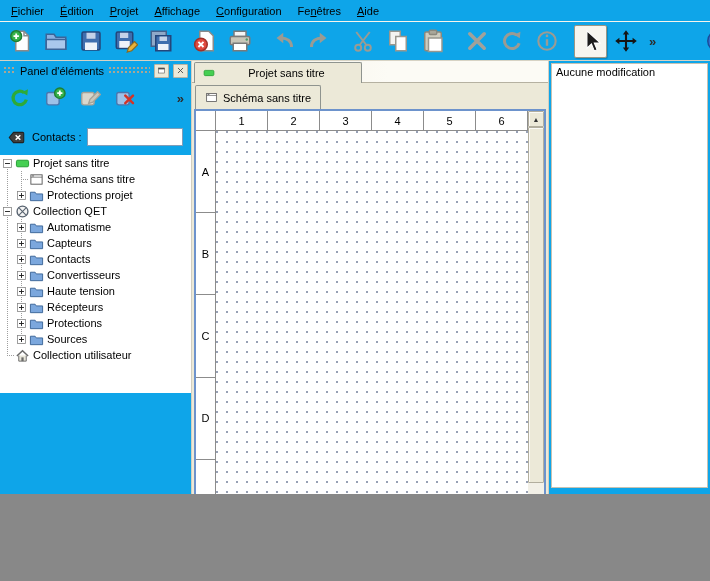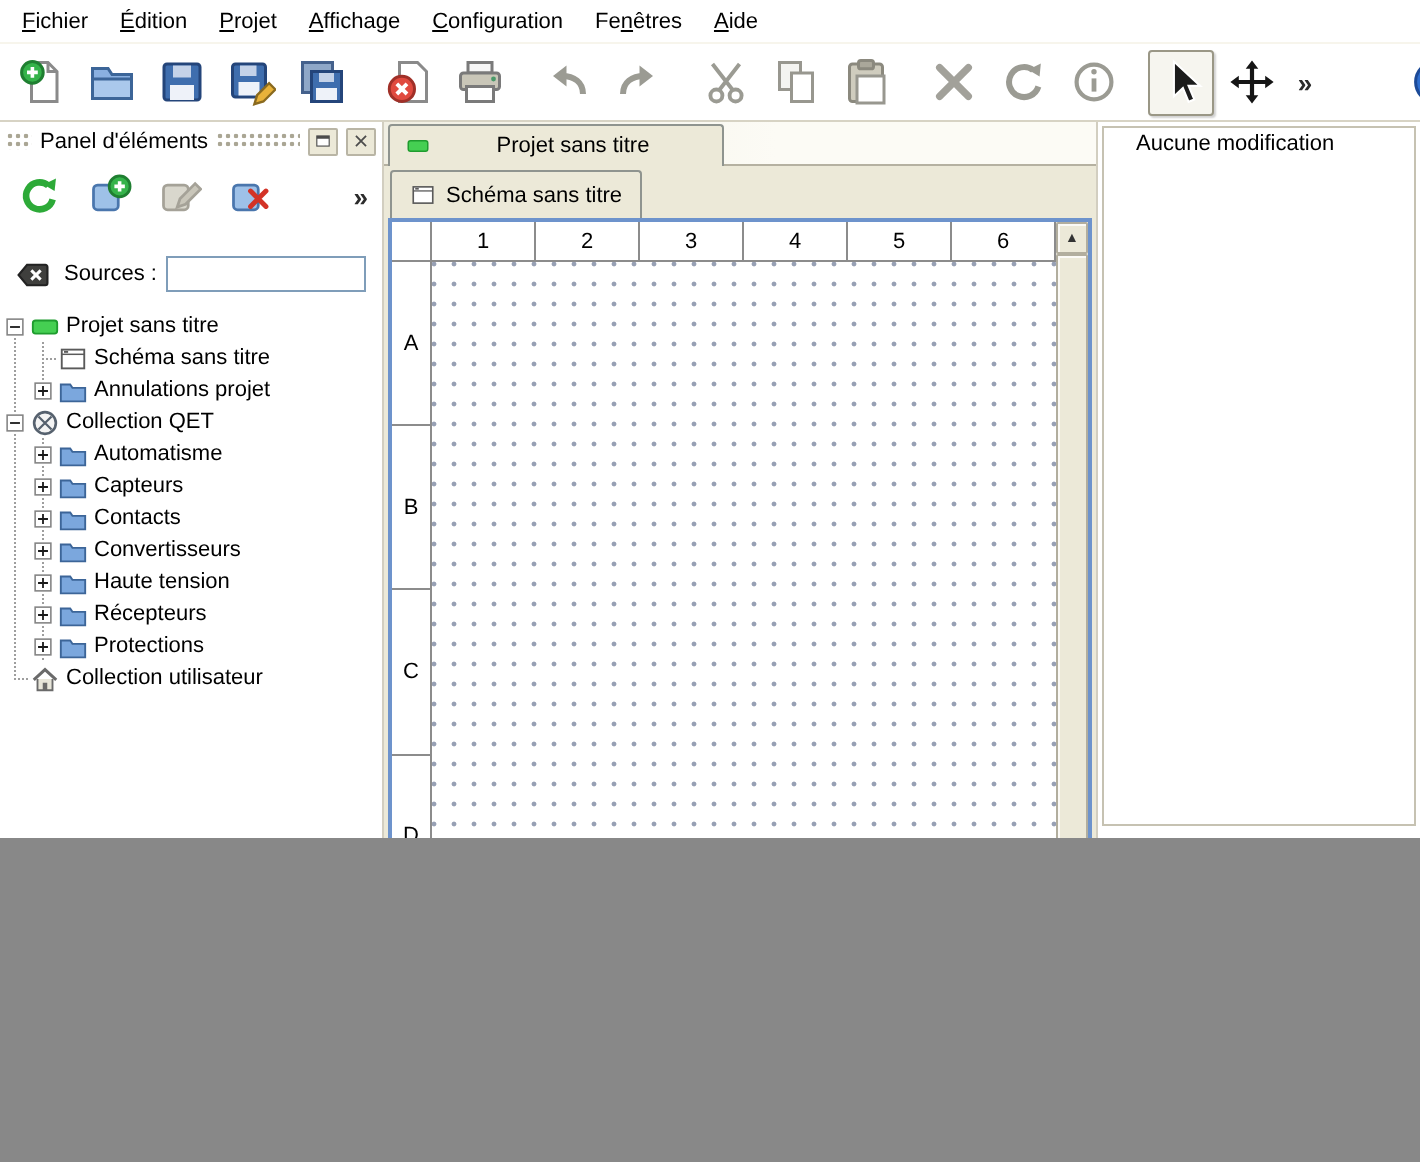--- a/index.html
+++ b/index.html
@@ -1,16 +1,16 @@
 <!DOCTYPE html>
 <html><head>
 <meta charset="utf-8">
 <style>
   html,body{margin:0;padding:0;background:#888;}
-  #app{position:relative;width:710px;height:419px;background:#ffffff;overflow:hidden;
+  #app{position:relative;width:710px;height:494px;background:#0ea5e9;overflow:hidden;
        font-family:"Liberation Sans",sans-serif;font-size:11px;color:#000;}
 
   
   .menubar{height:21px;display:flex;align-items:center;padding-left:3px;}
   .menu-item{padding:3px 8px;white-space:nowrap;}
   .menu-item u{text-decoration:underline;}
 
   
   .toolbar{height:40px;display:flex;align-items:center;padding:0 4px;gap:2px;
            border-top:1px solid #f7f5ec;border-bottom:1px solid #d7d3c4;box-sizing:border-box;}
@@ -104,21 +104,21 @@
           box-shadow:inset 1px 1px 0 #fbfaf6;box-sizing:border-box;}
   .sf-vscroll .sthumb{left:0;right:0;top:0;height:93%;}
   .sf-hscroll .sthumb{top:0;bottom:0;left:0;width:96%;}
   .arr-up::before{content:"▲";}
   .arr-down::before{content:"▼";}
   .arr-left::before{content:"◀";}
   .arr-right::before{content:"▶";}
 
   
   .undo-view{flex:1 1 auto;margin:2px 2px 6px 2px;background:#fff;border:1px solid #c6c2b2;overflow:hidden;}
-  .undo-item{padding:2px 16px;white-space:nowrap;}
+  .undo-item{padding:2px 4px;white-space:nowrap;}
 </style>
 </head>
 <body>
 
 <div id="app">
 
   <div class="menubar">
       <span class="menu-item"><u>F</u>ichier</span>
       <span class="menu-item"><u>É</u>dition</span>
       <span class="menu-item"><u>P</u>rojet</span>
@@ -356,21 +356,21 @@
         </div>
       <div class="filter-row">
         <span class="icon-btn">
             <span class="ico">
               <svg viewBox="0 0 16 16" width="17" height="17">
                 <path d="M5.2 3.2h8.6a1 1 0 0 1 1 1v7.6a1 1 0 0 1-1 1H5.2L1.2 8z" fill="#3f3f3d" stroke="#222"></path>
                 <path d="M7.2 5.8l4.4 4.4M11.6 5.8l-4.4 4.4" stroke="#fff" stroke-width="1.4"></path>
               </svg>
             </span>
           </span>
-        <span class="filter-label">Sources :</span>
+        <span class="filter-label">Contacts :</span>
         <input class="filter-input" value="" style="">
       </div>
       <div class="tree">
           <div class="trow">
             <span class="tc g-start">
               <span class="ico">
                 <svg viewBox="0 0 16 16" width="9" height="9">
                   <rect x="1" y="1" width="14" height="14" fill="#fff" stroke="#848484" stroke-width="1.4"></rect>
                   <path d="M3.6 8h8.8" stroke="#1a1a1a" stroke-width="1.6"></path>
                 </svg>
@@ -403,21 +403,21 @@
                   <rect x="1" y="1" width="14" height="14" fill="#fff" stroke="#848484" stroke-width="1.4"></rect>
                   <path d="M3.6 8h8.8M8 3.6v8.8" stroke="#1a1a1a" stroke-width="1.6"></path>
                 </svg>
               </span>
             </span>
             <span class="ico ticon">
               <svg viewBox="0 0 16 16" width="15" height="15">
                 <path d="M1.5 4.5h5l1.2 1.8h6.8v7.2h-13z" fill="#7ba7dd" stroke="#3c6598"></path>
               </svg>
             </span>
-            <span class="tlabel">Annulations projet</span>
+            <span class="tlabel">Protections projet</span>
           </div>
           <div class="trow">
             <span class="tc g-full">
               <span class="ico">
                 <svg viewBox="0 0 16 16" width="9" height="9">
                   <rect x="1" y="1" width="14" height="14" fill="#fff" stroke="#848484" stroke-width="1.4"></rect>
                   <path d="M3.6 8h8.8" stroke="#1a1a1a" stroke-width="1.6"></path>
                 </svg>
               </span>
             </span>
@@ -540,20 +540,37 @@
                   <path d="M3.6 8h8.8M8 3.6v8.8" stroke="#1a1a1a" stroke-width="1.6"></path>
                 </svg>
               </span>
             </span>
             <span class="ico ticon">
               <svg viewBox="0 0 16 16" width="15" height="15">
                 <path d="M1.5 4.5h5l1.2 1.8h6.8v7.2h-13z" fill="#7ba7dd" stroke="#3c6598"></path>
               </svg>
             </span>
             <span class="tlabel">Protections</span>
+          </div>
+          <div class="trow">
+            <span class="tc g-full"></span>
+            <span class="tc g-end">
+              <span class="ico">
+                <svg viewBox="0 0 16 16" width="9" height="9">
+                  <rect x="1" y="1" width="14" height="14" fill="#fff" stroke="#848484" stroke-width="1.4"></rect>
+                  <path d="M3.6 8h8.8M8 3.6v8.8" stroke="#1a1a1a" stroke-width="1.6"></path>
+                </svg>
+              </span>
+            </span>
+            <span class="ico ticon">
+              <svg viewBox="0 0 16 16" width="15" height="15">
+                <path d="M1.5 4.5h5l1.2 1.8h6.8v7.2h-13z" fill="#7ba7dd" stroke="#3c6598"></path>
+              </svg>
+            </span>
+            <span class="tlabel">Sources</span>
           </div>
           <div class="trow">
             <span class="tc g-end hstub"></span>
             <span class="ico ticon">
               <svg viewBox="0 0 16 16" width="15" height="15">
                 <path d="M2 8.5L8 3l6 5.5" fill="none" stroke="#6a6a6a" stroke-width="1.6"></path>
                 <path d="M4 8v6h8V8" fill="#e8e6da" stroke="#6a6a6a"></path>
                 <rect x="6.8" y="10" width="2.4" height="4" fill="#6a6a6a"></rect>
               </svg>
             </span>

